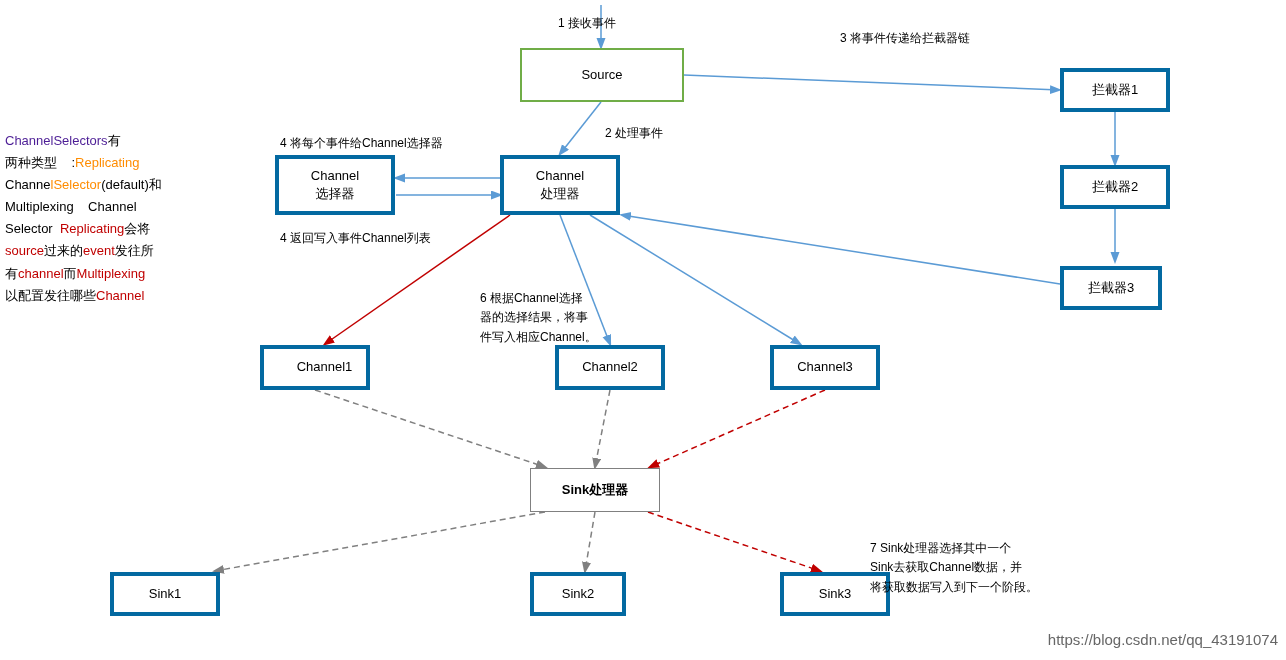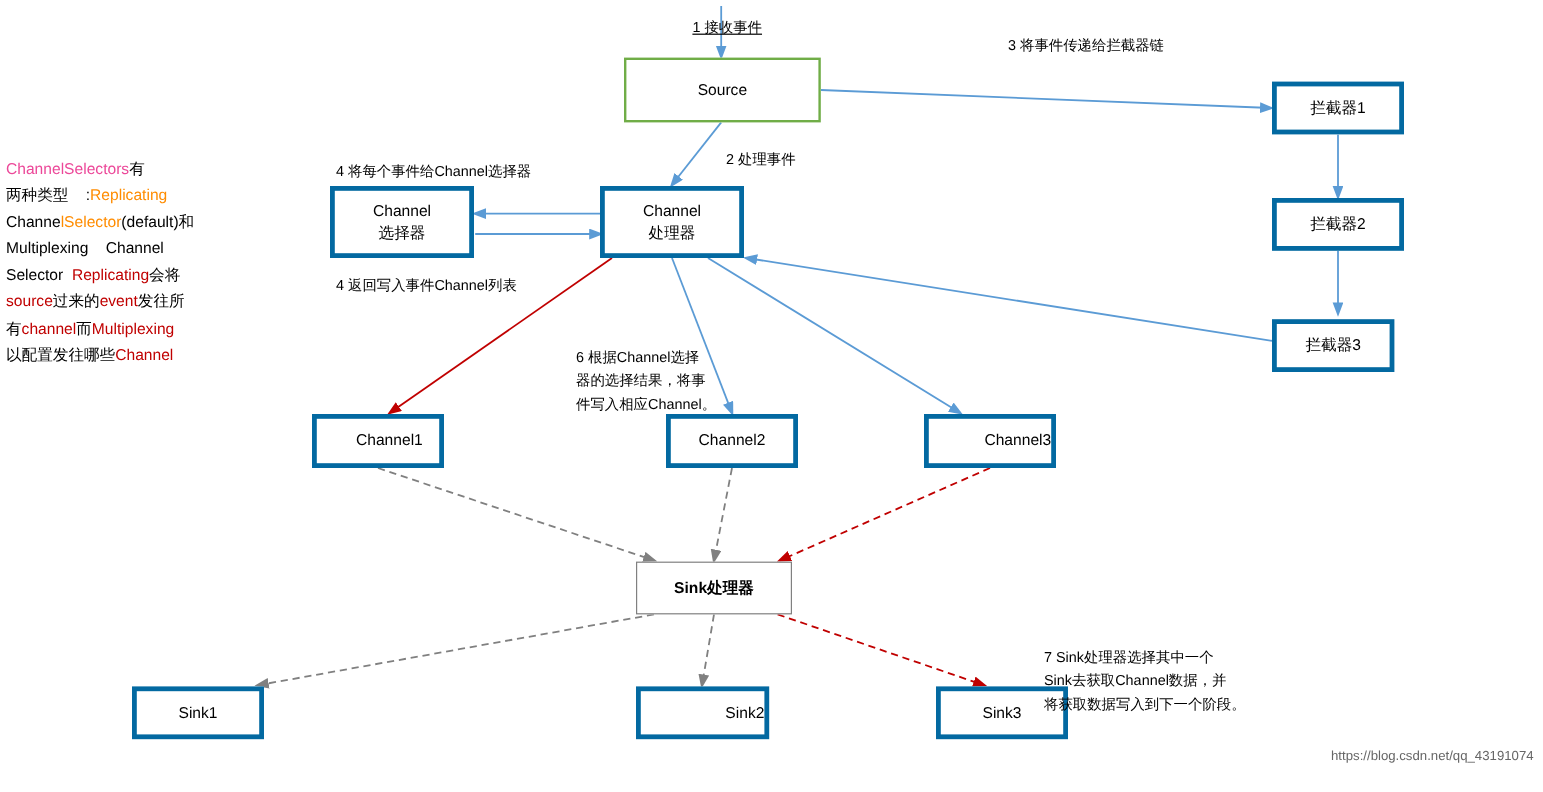--- a/index.html
+++ b/index.html
@@ -58,23 +58,23 @@
       left: 5px;
       top: 130px;
       width: 255px;
       font-size: 13px;
       line-height: 1.7;
       color: #000;
     }
 
     .watermark {
       position: absolute;
-      bottom: 24px;
+      bottom: 12px;
       right: 8px;
-      font-size: 11px;
+      font-size: 15px;
       color: #666;
     }
 
     svg.arrows {
       position: absolute;
       top: 0; left: 0;
       width: 1286px;
       height: 660px;
       pointer-events: none;
     }
@@ -151,53 +151,53 @@
   </div>
 
   <div class="box box-blue" style="left:260px; top:345px; width:110px; height:45px;padding-left:19px;">
     <span>Channel1</span>
   </div>
 
   <div class="box box-blue" style="left:555px; top:345px; width:110px; height:45px;">
     <span>Channel2</span>
   </div>
 
-  <div class="box box-blue" style="left:770px; top:345px; width:110px; height:45px;justify-content:flex-end;">
+  <div class="box box-blue" style="left:770px; top:345px; width:110px; height:45px;">
     <span>Channel3</span>
   </div>
 
   <div class="box box-gray" style="left:530px; top:468px; width:130px; height:44px;font-weight:bold;">
     <span>Sink处理器</span>
   </div>
 
   <div class="box box-blue" style="left:110px; top:572px; width:110px; height:44px;">
     <span>Sink1</span>
   </div>
 
-  <div class="box box-blue" style="left:530px; top:572px; width:111px; height:44px;justify-content:flex-end;">
+  <div class="box box-blue" style="left:530px; top:572px; width:96px; height:44px;">
     <span>Sink2</span>
   </div>
 
   <div class="box box-blue" style="left:780px; top:572px; width:110px; height:44px;">
     <span>Sink3</span>
   </div>
 
   <div class="box box-blue" style="left:1060px; top:68px; width:110px; height:44px;">
     <span>拦截器1</span>
   </div>
 
   <div class="box box-blue" style="left:1060px; top:165px; width:110px; height:44px;">
     <span>拦截器2</span>
   </div>
 
   <div class="box box-blue" style="left:1060px; top:266px; width:102px; height:44px;">
     <span>拦截器3</span>
   </div>
 
-  <div class="label-text" style="left:577px; top:15px;text-decoration:underline;">
+  <div class="label-text" style="left:558px; top:15px;">
     <span>1 接收事件</span>
   </div>
 
   <div class="label-text" style="left:840px; top:30px;">
     <span>3 将事件传递给拦截器链</span>
   </div>
 
   <div class="label-text" style="left:605px; top:125px;">
     <span>2 处理事件</span>
   </div>
@@ -212,21 +212,21 @@
 
   <div class="label-text" style="left:480px; top:270px; white-space:pre-line; line-height:1.6;">
     <span>6 根据Channel选择<br>器的选择结果，将事<br>件写入相应Channel。</span>
   </div>
 
   <div class="label-text" style="left:870px; top:520px; white-space:pre-line; line-height:1.6;">
     <span>7 Sink处理器选择其中一个<br>Sink去获取Channel数据，并<br>将获取数据写入到下一个阶段。</span>
   </div>
 
   <div class="sidebar-text">
-    <span style="color:#ec4899;">ChannelSelectors</span><span>有<br>
+    <span style="color:#4c1d95;">ChannelSelectors</span><span>有<br>
 两种类型&nbsp;&nbsp;&nbsp;&nbsp;:</span><span style="color:#ff8c00;">Replicating</span><br>
 <span>Channe</span><span style="color:#ff8c00;text-align:right;">lSelector</span><span>(default)和<br>
 Multiplexing&nbsp;&nbsp;&nbsp;&nbsp;Channel<br>
 Selector&nbsp;&nbsp;</span><span style="color:#c00000;">Replicating</span><span>会将<br>
 </span><span style="color:#c00000;">source</span><span>过来的</span><span style="color:#c00000;">event</span><span>发往所<br>
 有</span><span style="color:#c00000;">channel</span><span>而</span><span style="color:#c00000;">Multiplexing</span><br>
 <span>以配置发往哪些</span><span style="color:#c00000;">Channel</span>
   </div>
 
   <div class="watermark">

